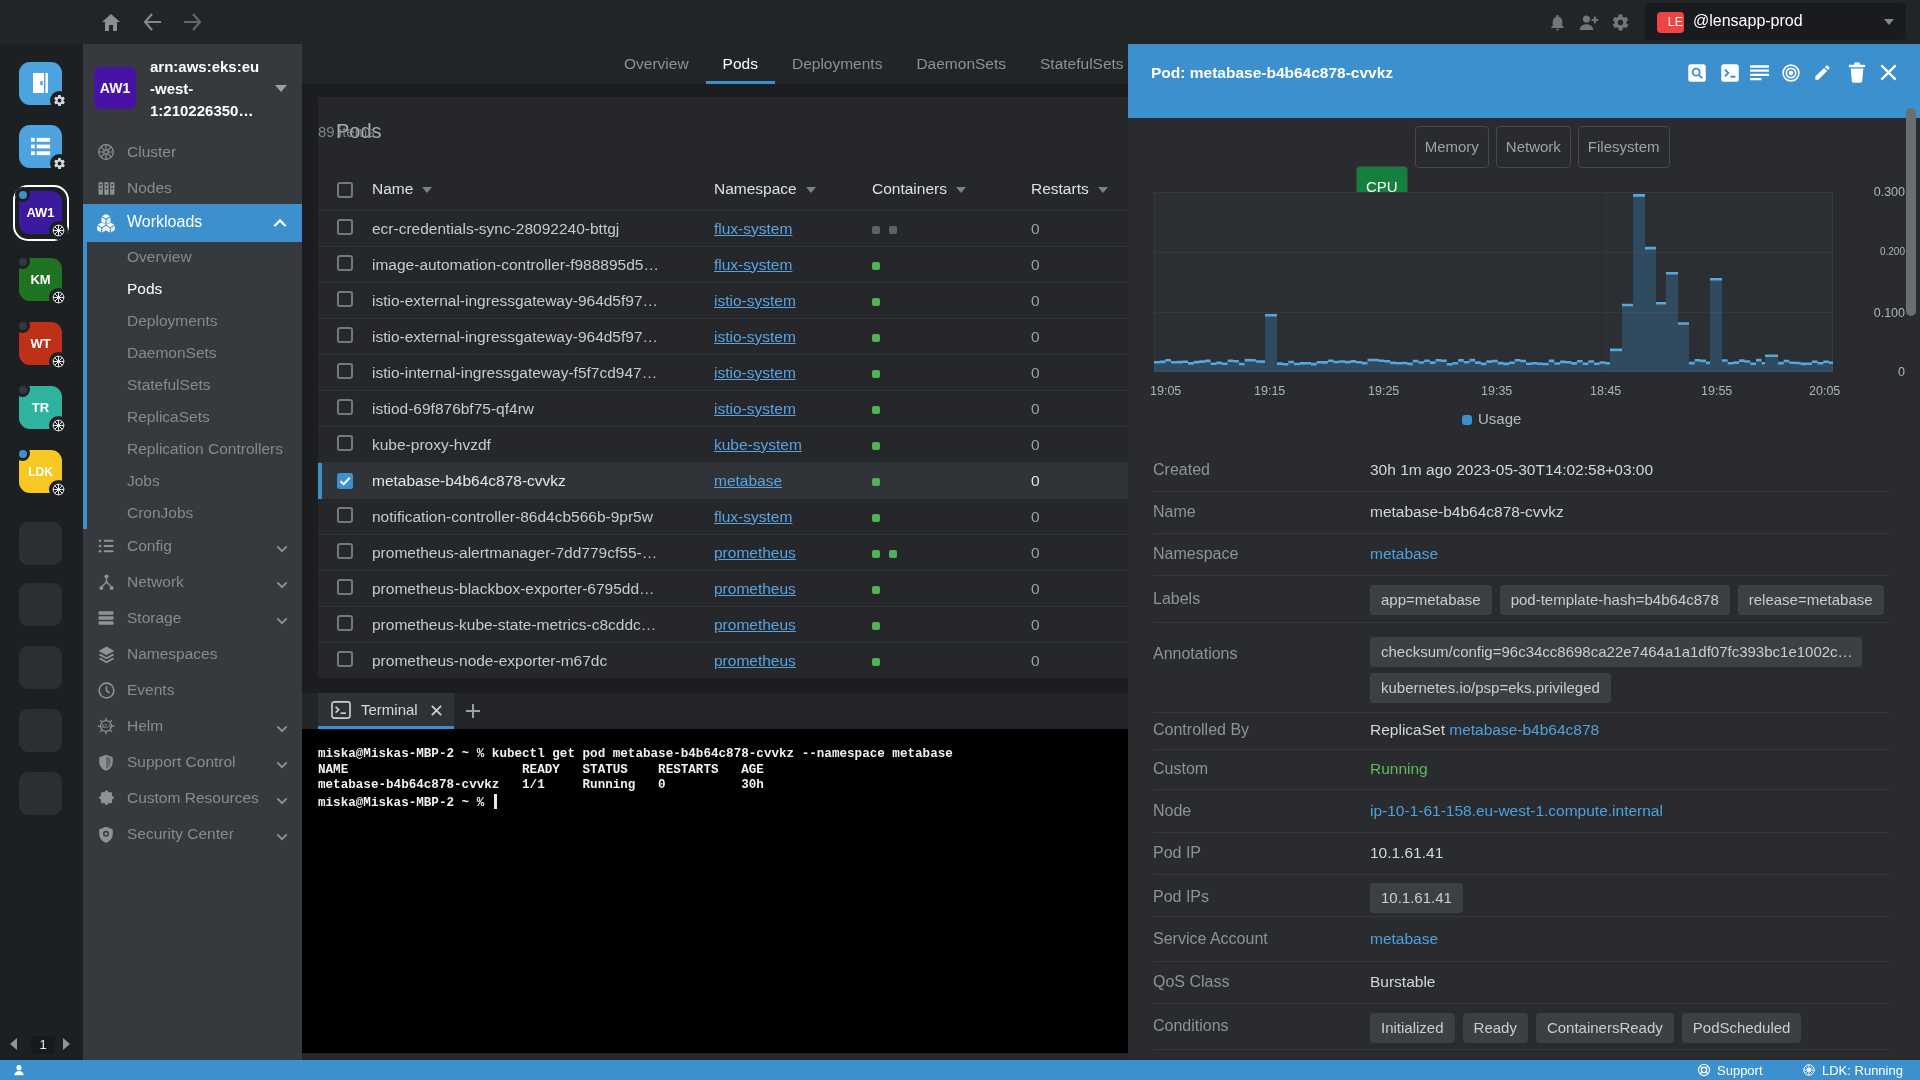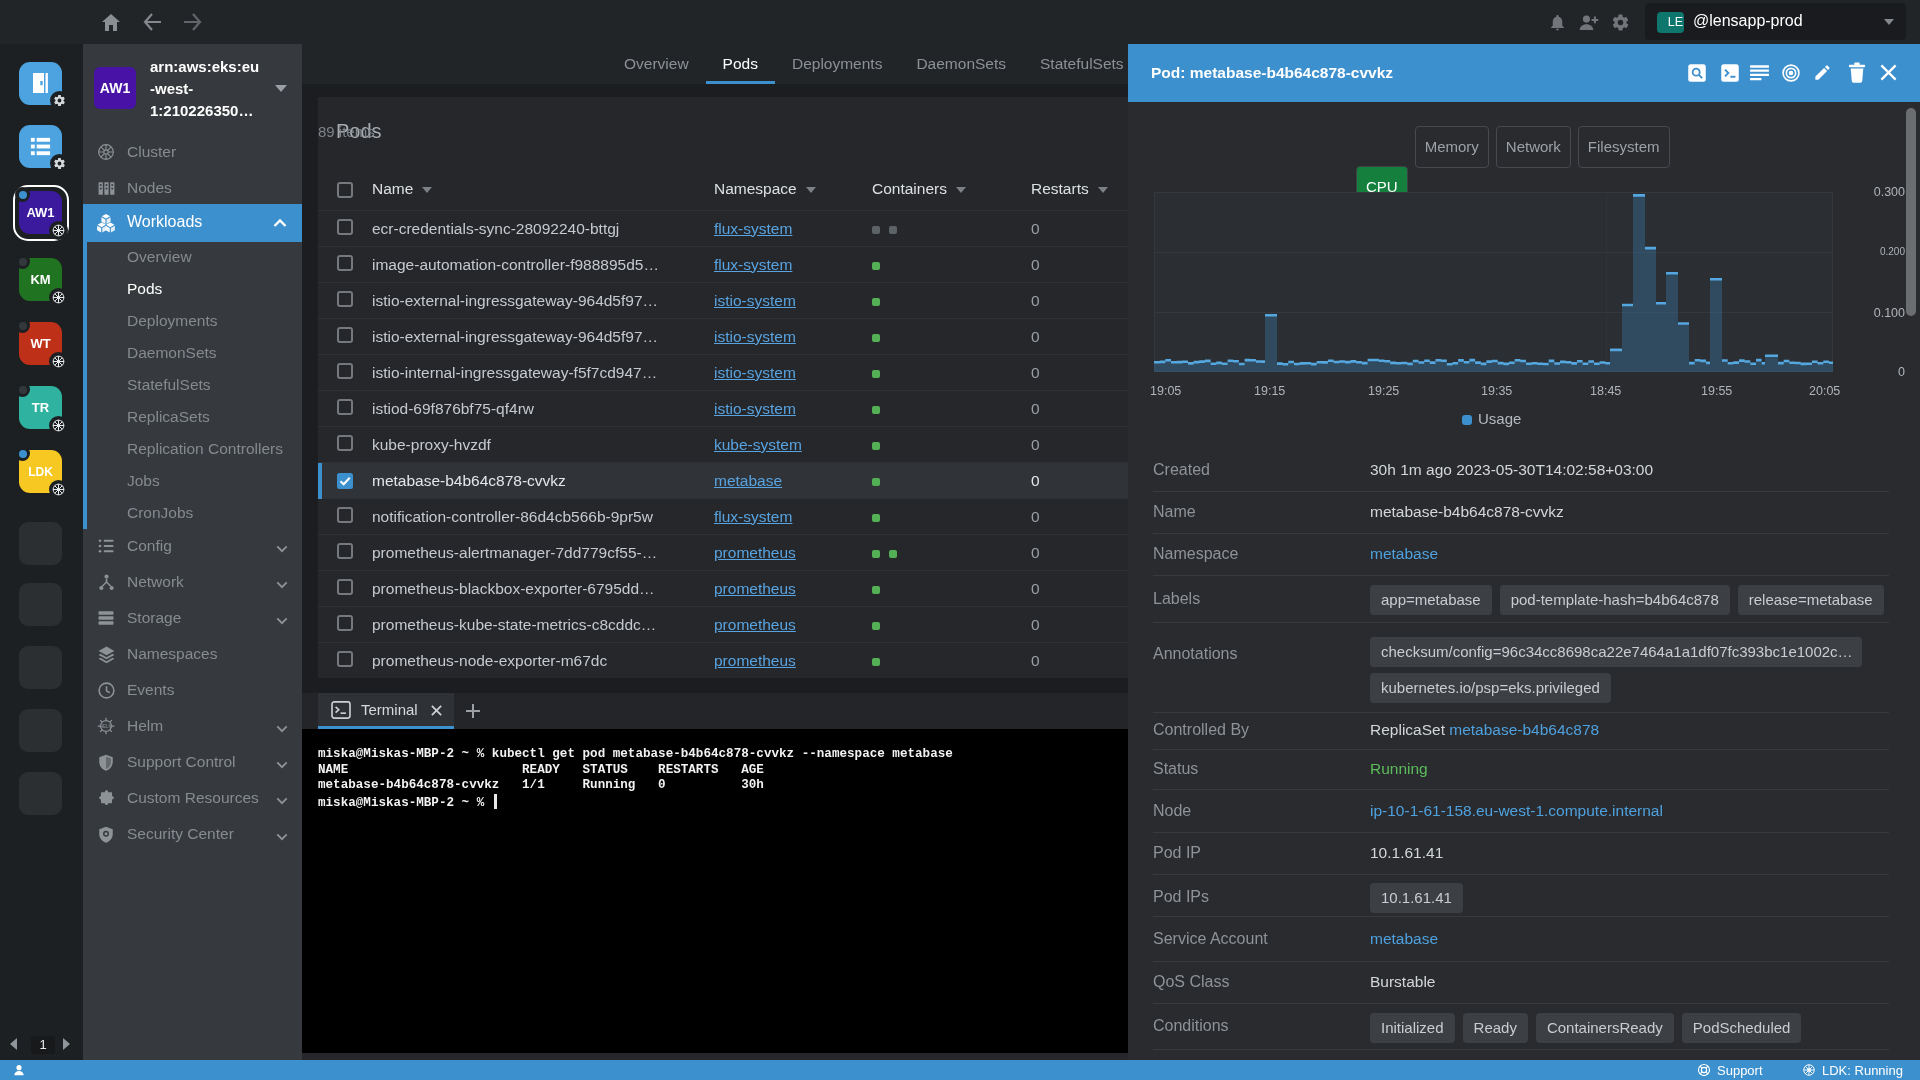--- a/index.html
+++ b/index.html
@@ -35,21 +35,21 @@
 .sq { display:inline-block; width:8px; height:8px; border-radius:2px; background:#54b054; margin-right:9px; }
 .sq.gray { background:#5d6266; }
 .caret { display:inline-block; width:0; height:0; border-left:5px solid transparent; border-right:5px solid transparent; border-top:6px solid #7c8186; margin-left:9px; vertical-align:middle; }
 #selrow td { background:#303439; }
 
 #termbar { left:302px; top:693px; width:1618px; height:36px; background:#232528; }
 #terminal { left:302px; top:729px; width:1618px; height:324px; background:#000; }
 #terminal pre { position:absolute; left:16px; top:18px; font-family:"Liberation Mono",monospace; font-size:12.6px; line-height:15.7px; color:#f2f2f2; font-weight:bold; }
 
 #drawer { left:1128px; top:44px; width:792px; height:1016px; background:#292b2f; }
-#dhead { position:absolute; left:0; top:0; width:792px; height:58px; background:#3d90ce; }
+#dhead { position:absolute; left:0; top:0; width:792px; height:74px; background:#3d90ce; }
 .dtab { float:left; height:42px; line-height:40px; border:1px solid #46494e; border-radius:4px; color:#9da2a7; font-size:15px; padding:0 9px; margin-right:7px; }
 .dtab.on { background:#15803d; color:#fff; border-color:#3e4246;margin-top:40px; }
 .drow { position:absolute; left:25px; width:736px; border-bottom:1px solid #37393d; }
 .dlab { position:absolute; left:0; color:#8e9398; font-size:16px; }
 .dval { position:absolute; left:217px; color:#d4d7da; font-size:15.5px; }
 .bdg { display:inline-block; background:#3c4045; border-radius:4px; color:#c9ccd0; font-size:15px; height:30px; line-height:30px; padding:0 11px; margin-right:8px; }
 .lnk { color:#4ea1de; }
 
 #statusbar { left:0; top:1060px; width:1920px; height:20px; background:#3d90ce; color:#fff; font-size:13px; }
 </style>
@@ -71,21 +71,21 @@
       </svg>
     <svg class="abs" style="left:1578px;top:13px;" width="22" height="19" viewBox="0 0 26 22">
         <circle cx="10" cy="7" r="4.2" fill="#72767a"></circle>
         <path d="M2 20c0-4.4 3.6-7 8-7s8 2.6 8 7z" fill="#72767a"></path>
         <path d="M20 4v8 M16 8h8" stroke="#72767a" stroke-width="2.4"></path>
       </svg>
     <svg class="abs" style="left:1611px;top:13px;" width="19" height="19" viewBox="0 0 24 24">
         <path d="M19.4 13c.04-.33.06-.66.06-1s-.02-.67-.06-1l2.1-1.65c.2-.15.25-.42.12-.64l-2-3.46c-.12-.22-.39-.3-.6-.22l-2.5 1a7.3 7.3 0 0 0-1.7-1l-.4-2.65A.49.49 0 0 0 14 2h-4c-.25 0-.45.18-.5.42l-.4 2.65c-.61.25-1.17.6-1.7 1l-2.5-1c-.22-.08-.48 0-.6.22l-2 3.46c-.13.22-.07.49.12.64L4.6 11c-.04.33-.06.66-.06 1s.02.67.06 1l-2.1 1.65c-.2.15-.25.42-.12.64l2 3.46c.12.22.39.3.6.22l2.5-1c.53.4 1.09.75 1.7 1l.4 2.65c.05.24.25.42.5.42h4c.25 0 .45-.18.5-.42l.4-2.65c.61-.25 1.17-.6 1.7-1l2.5 1c.21.08.48 0 .6-.22l2-3.46c.13-.22.07-.49-.12-.64L19.4 13zM12 15.5A3.5 3.5 0 1 1 12 8.5a3.5 3.5 0 0 1 0 7z" fill="#72767a"></path>
       </svg>
     <div class="abs" style="left:1645px;top:3px;width:261px;height:37px;background:#191b1e;border-radius:4px;"></div>
-    <div class="abs" style="left:1657px;top:12px;width:27px;height:21px;background:#0f766e;border-radius:4px;color:#fff;font-size:12.5px;text-align:center;line-height:21px;padding-left:10px;">LE</div>
+    <div class="abs" style="left:1657px;top:12px;width:27px;height:21px;background:#ef4444;border-radius:4px;color:#fff;font-size:12.5px;text-align:center;line-height:21px;padding-left:10px;">LE</div>
     <div class="abs" style="left:1693px;top:12px;color:#fff;font-size:16px;">@lensapp-prod</div>
     <div class="abs" style="left:1884px;top:19px;width:0;height:0;border-left:5.5px solid transparent;border-right:5.5px solid transparent;border-top:6.5px solid #85898e;"></div>
   </div>
   <div class="abs" id="rail">
 
     <div class="tile" style="top:18px;background:#4da3e0;">
       <svg class="abs" style="left:11px;top:9px;" width="21" height="24" viewBox="0 0 21 24">
           <path d="M3 2h11v20H3z" fill="#fff"></path>
           <rect x="15.5" y="2" width="2.4" height="20" fill="#fff"></rect>
           <rect x="10.3" y="10" width="2.4" height="4.2" fill="#4da3e0"></rect>
@@ -655,21 +655,21 @@
     <div class="drow" style="top:579px;height:90px;">
         <span class="dlab" style="top:22px;">Annotations</span>
         <span class="dval" style="top:14px;left:217px;"><span class="bdg" style="margin-right:0;width:492px;">checksum/config=96c34cc8698ca22e7464a1a1df07fc393bc1e1002c…</span></span>
         <span class="dval" style="top:50px;left:217px;"><span class="bdg" style="margin-right:0;">kubernetes.io/psp=eks.privileged</span></span>
       </div>
     <div class="drow" style="top:669px;height:37px;">
         <span class="dlab" style="top:8px;">Controlled By</span>
         <span class="dval" style="top:8px;">ReplicaSet <span class="lnk">metabase-b4b64c878</span></span>
       </div>
     <div class="drow" style="top:706px;height:40px;">
-        <span class="dlab" style="top:10px;">Status</span>
+        <span class="dlab" style="top:10px;">Custom</span>
         <span class="dval" style="top:10px;color:#5cbd5a;">Running</span>
       </div>
     <div class="drow" style="top:746px;height:43px;">
         <span class="dlab" style="top:12px;">Node</span>
         <span class="dval lnk" style="top:12px;">ip-10-1-61-158.eu-west-1.compute.internal</span>
       </div>
     <div class="drow" style="top:789px;height:42px;">
         <span class="dlab" style="top:11px;">Pod IP</span>
         <span class="dval" style="top:11px;">10.1.61.41</span>
       </div>

